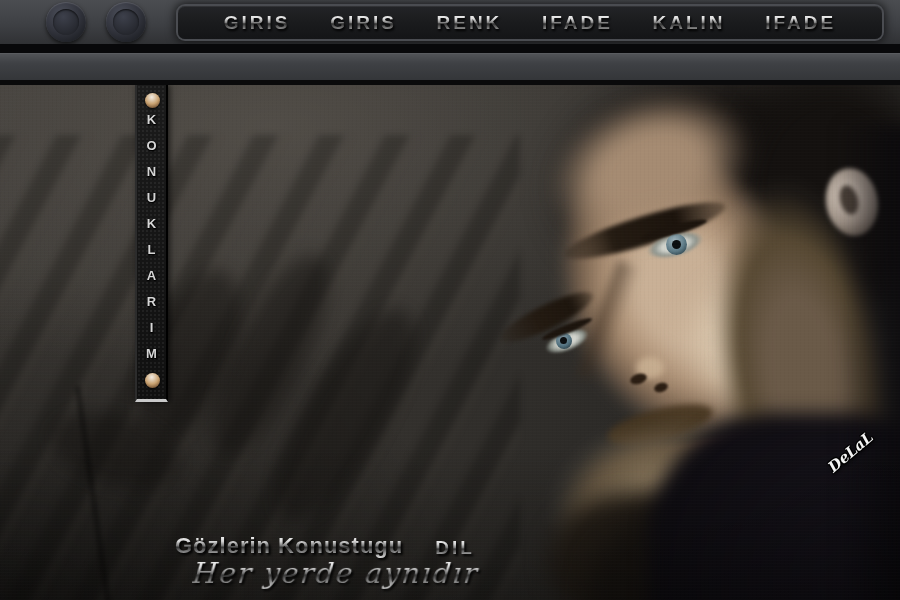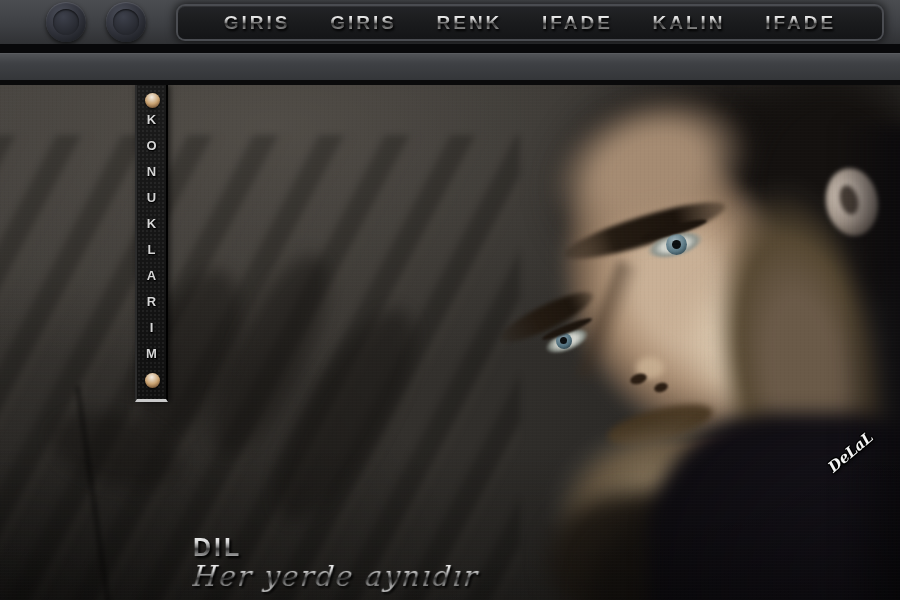--- a/index.html
+++ b/index.html
@@ -131,21 +131,21 @@
     font-size:13px;font-weight:bold;color:#d6d6d6;letter-spacing:11px;
     text-shadow:0 1px 1px #000,1px 1px 2px #000;}
 
   
   .caption{left:175px;top:448px;}
   .metal{background:linear-gradient(180deg,#ffffff 0%,#d6d6d6 32%,#7d7d7d 48%,#353535 55%,#8f8f8f 75%,#e6e6e6 100%);
     -webkit-background-clip:text;background-clip:text;-webkit-text-fill-color:transparent;
     filter:drop-shadow(2px 2px 1px rgba(0,0,0,.95));}
   .cap-line1{display:flex;align-items:flex-end;}
   .cap-title{font-size:22px;font-weight:bold;letter-spacing:1px;}
-  .cap-emph{font-size:25px;font-weight:bold;letter-spacing:3px;margin-left:18px;}
+  .cap-emph{font-size:19px;font-weight:bold;letter-spacing:3px;margin-left:32px;}
   .cap-sub{font-family:"DejaVu Serif",serif;font-style:italic;font-size:28px;letter-spacing:2px;
     margin:-2px 0 0 18px;transform:skewX(-6deg);}
 
   
   .watermark{left:824px;top:358px;transform:rotate(-40deg);
     font-family:"DejaVu Serif",serif;font-style:italic;font-weight:bold;font-size:15px;color:#f4f4f4;
     text-shadow:-1px -1px 0 #000,1px -1px 0 #000,-1px 1px 0 #000,1px 1px 0 #000,0 2px 3px #000;}
 </style>
 </head>
 <body>
@@ -211,20 +211,21 @@
     <div class="abs grain"></div>
 
     <div class="abs strip">
       <div class="stud stud-top"></div>
       <div class="striplabel">KONUKLARIM</div>
       <div class="stud stud-bottom"></div>
     </div>
 
     <div class="abs caption">
       <div class="cap-line1">
+        <span class="metal cap-title">Gözlerin Konustugu</span>
         <span class="metal cap-emph">DIL</span>
       </div>
       <div class="metal cap-sub">Her yerde aynıdır</div>
     </div>
 
     <div class="abs watermark">DeLaL</div>
   </div>
 </div>
 
 </body></html>

